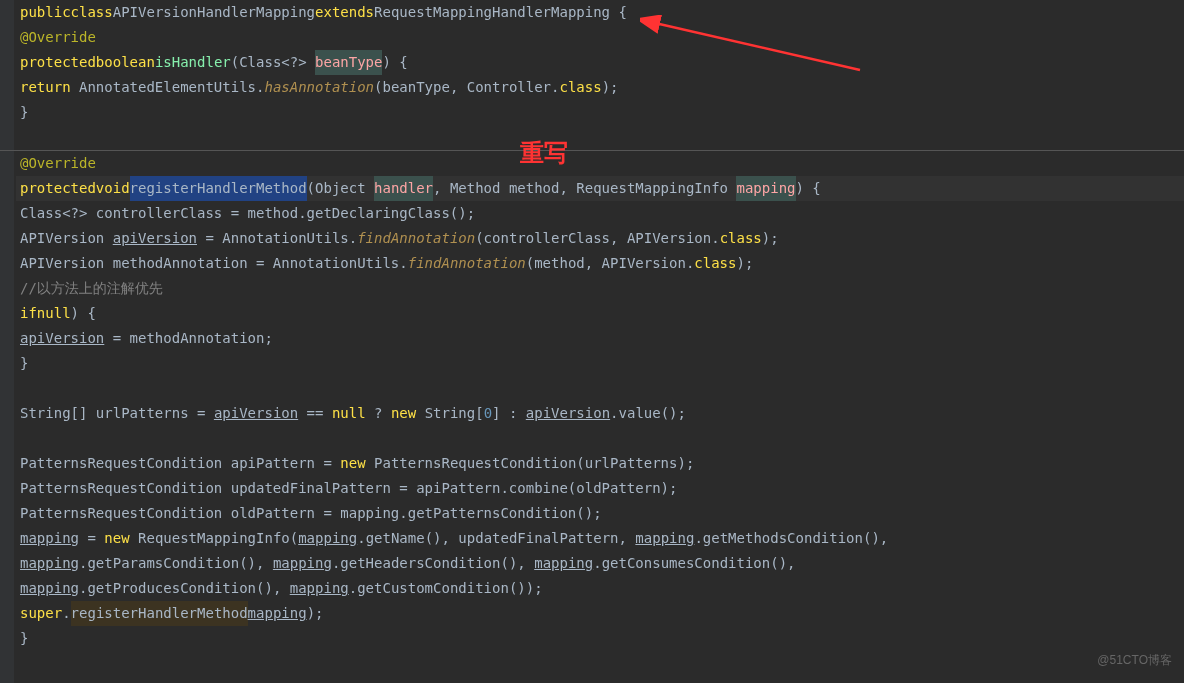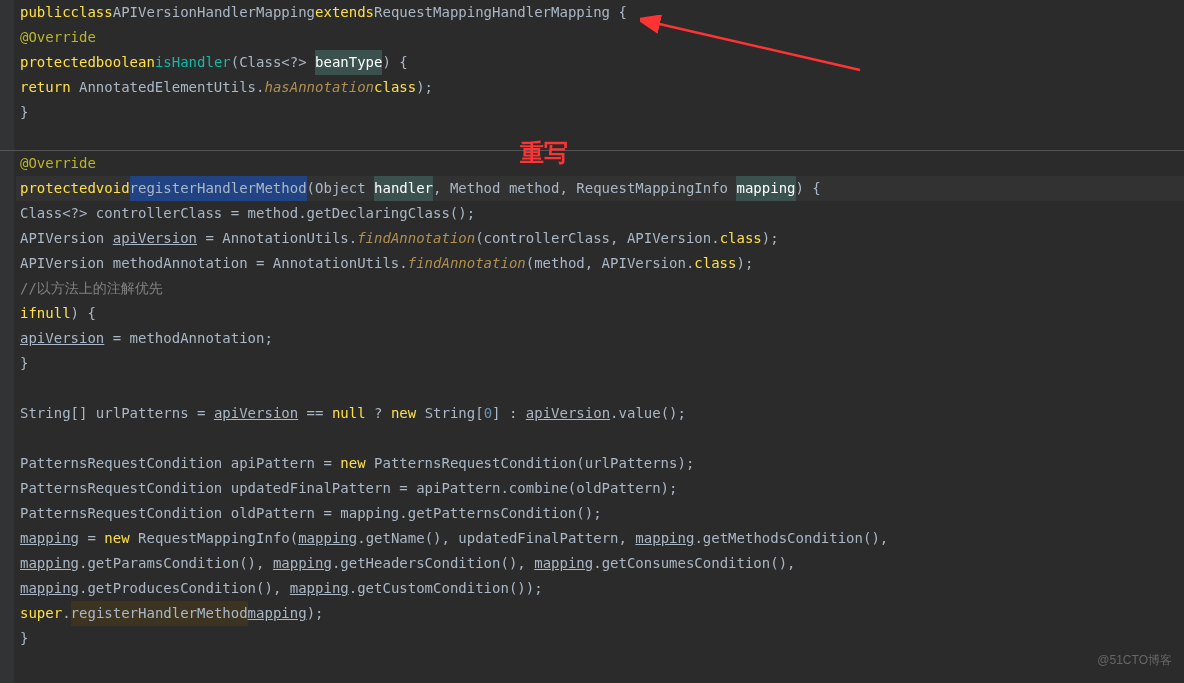--- a/index.html
+++ b/index.html
@@ -30,24 +30,24 @@
       white-space: pre;
       height: 25px;
       display: flex;
       align-items: center;
       padding-left: 4px;
     }
     .line.highlighted {
       background: #323232;
     }
     .kw { color: #fde047; }
-    .method { color: #14b8a6; }
+    .method { color: #86efac; }
     .static-method { color: #b09050; font-style: italic; }
     .str-anno { color: #bbb529; }
-    .param-hl { background: #3b514d; color: #ffffff; }
+    .param-hl { background: #3b514d; color: #fca5a5; }
     .comment { color: #808080; }
     .num { color: #6897bb; }
     .underline { text-decoration: underline; }
     .method-call-hl { background: #3c3321; }
     .sel-method { background: #214283; color: #a9b7c6; }
     .separator {
       border-top: 1px solid #555;
       margin-left: -16px;
     }
     .annotation-text {
@@ -72,21 +72,21 @@
   </style>
 </head>
 <body>
 
 <div class="gutter"></div>
 
 <div class="editor">
   <div class="line"><span class="kw">public</span> <span class="kw">class</span> <span>APIVersionHandlerMapping</span> <span class="kw">extends</span> <span>RequestMappingHandlerMapping</span><span> {</span></div>
   <div class="line">    <span class="str-anno">@Override</span></div>
   <div class="line">    <span class="kw">protected</span> <span class="kw">boolean</span> <span class="method">isHandler</span><span>(Class&lt;?&gt; </span><span class="param-hl">beanType</span><span>) {</span></div>
-  <div class="line">        <span class="kw">return</span><span> AnnotatedElementUtils.</span><span class="static-method">hasAnnotation</span><span class="kw">class</span><span>);</span></div>
+  <div class="line">        <span class="kw">return</span><span> AnnotatedElementUtils.</span><span class="static-method">hasAnnotation</span><span>(beanType, Controller.</span><span class="kw">class</span><span>);</span></div>
   <div class="line">    <span>}</span></div>
   <div class="line"></div>
   <div class="separator"></div>
   <div class="line">    <span class="str-anno">@Override</span></div>
   <div class="line highlighted">    <span class="kw">protected</span> <span class="kw">void</span> <span class="sel-method">registerHandlerMethod</span><span>(Object </span><span class="param-hl">handler</span><span>, Method method, RequestMappingInfo </span><span class="param-hl">mapping</span><span>) {</span></div>
   <div class="line">        <span>Class&lt;?&gt; controllerClass = method.getDeclaringClass();</span></div>
   <div class="line">        <span>APIVersion </span><span class="underline">apiVersion</span><span> = AnnotationUtils.</span><span class="static-method">findAnnotation</span><span>(controllerClass, APIVersion.</span><span class="kw">class</span><span>);</span></div>
   <div class="line">        <span>APIVersion methodAnnotation = AnnotationUtils.</span><span class="static-method">findAnnotation</span><span>(method, APIVersion.</span><span class="kw">class</span><span>);</span></div>
   <div class="line">        <span class="comment">//以方法上的注解优先</span></div>
   <div class="line">        <span class="kw">if</span><span class="kw">null</span><span>) {</span></div>

